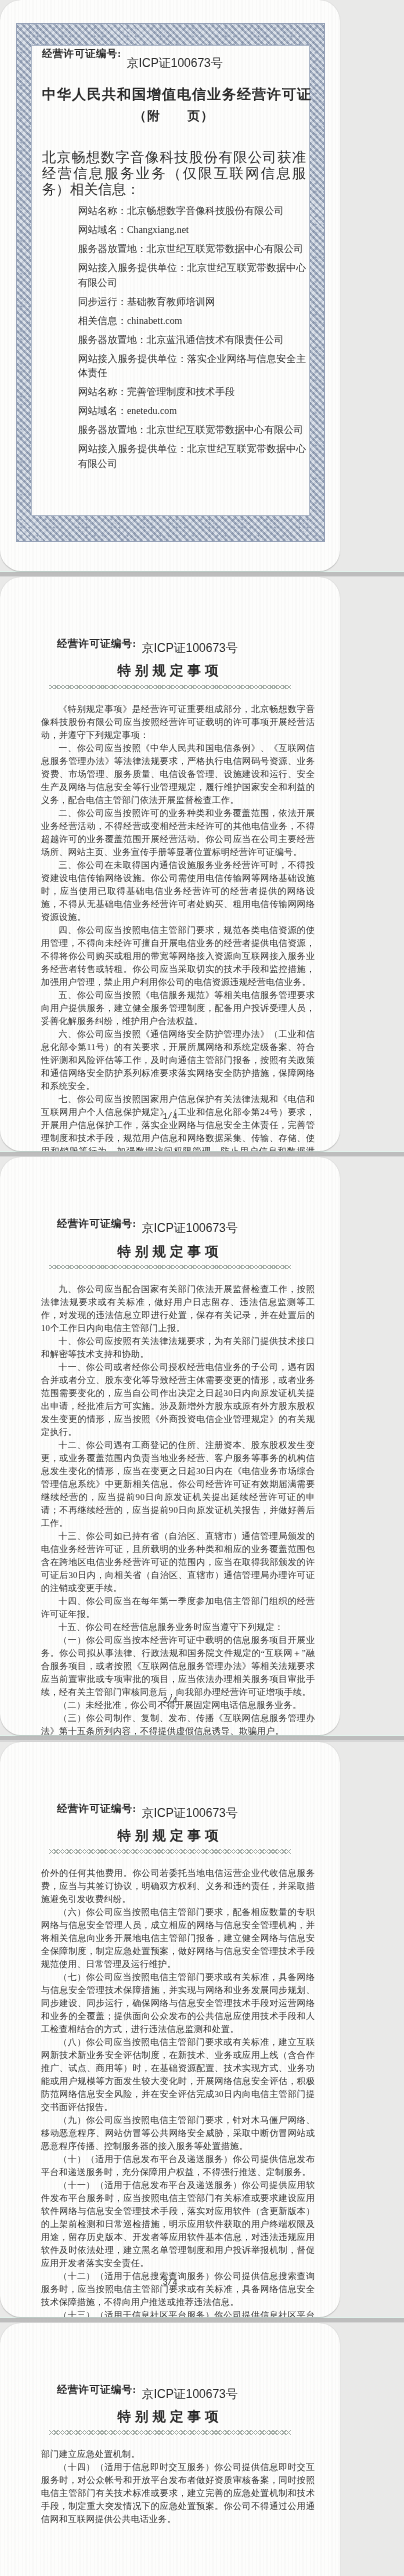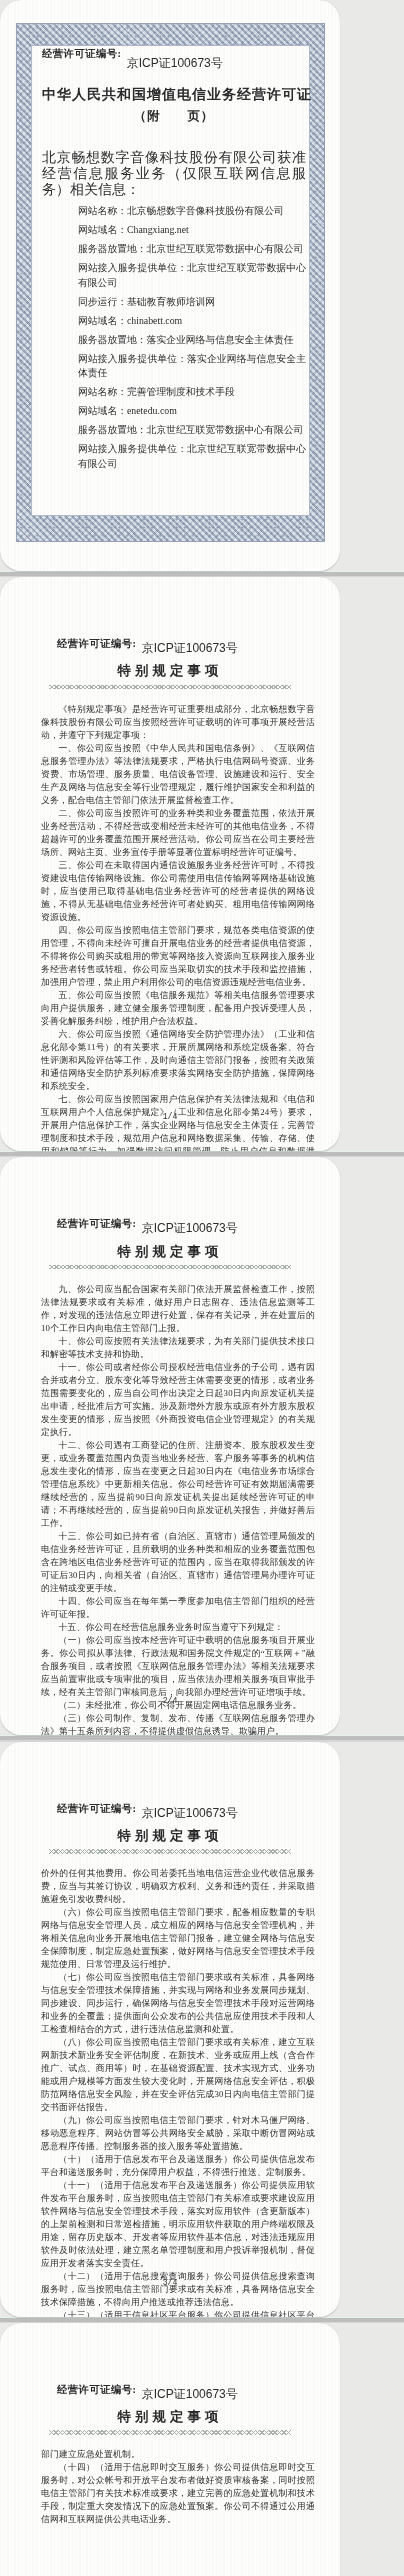--- a/index.html
+++ b/index.html
@@ -70,22 +70,22 @@
       </div>
       <h1 class="cert-title">中华人民共和国增值电信业务经营许可证</h1>
       <div class="cert-subtitle">（附　　页）</div>
       <p class="cert-intro">北京畅想数字音像科技股份有限公司获准经营信息服务业务（仅限互联网信息服务）相关信息：</p>
       <div class="entries" id="cert-entries">
           <div class="entry">网站名称：北京畅想数字音像科技股份有限公司</div>
           <div class="entry">网站域名：Changxiang.net</div>
           <div class="entry">服务器放置地：北京世纪互联宽带数据中心有限公司</div>
           <div class="entry">网站接入服务提供单位：北京世纪互联宽带数据中心有限公司</div>
           <div class="entry">同步运行：基础教育教师培训网</div>
-          <div class="entry">网站域名：chinabett.com</div>
-          <div class="entry">服务器放置地：落实企业网络与信息安全主体责任</div>
+          <div class="entry">相关信息：chinabett.com</div>
+          <div class="entry">服务器放置地：北京蓝汛通信技术有限责任公司</div>
           <div class="entry">网站接入服务提供单位：落实企业网络与信息安全主体责任</div>
           <div class="entry">网站名称：完善管理制度和技术手段</div>
           <div class="entry">网站域名：enetedu.com</div>
           <div class="entry">服务器放置地：北京世纪互联宽带数据中心有限公司</div>
           <div class="entry">网站接入服务提供单位：北京世纪互联宽带数据中心有限公司</div>
         </div>
     </div>
   </section>
 
 <div class="gap"></div>

